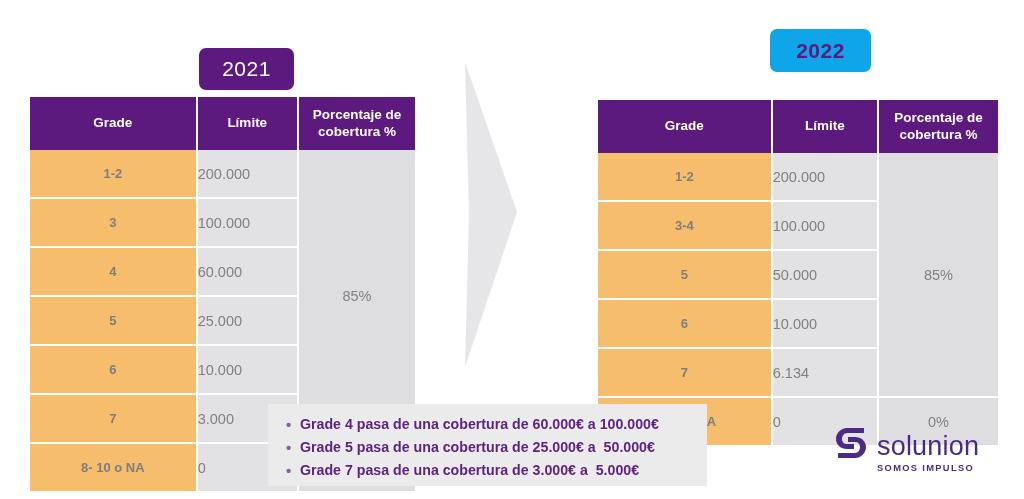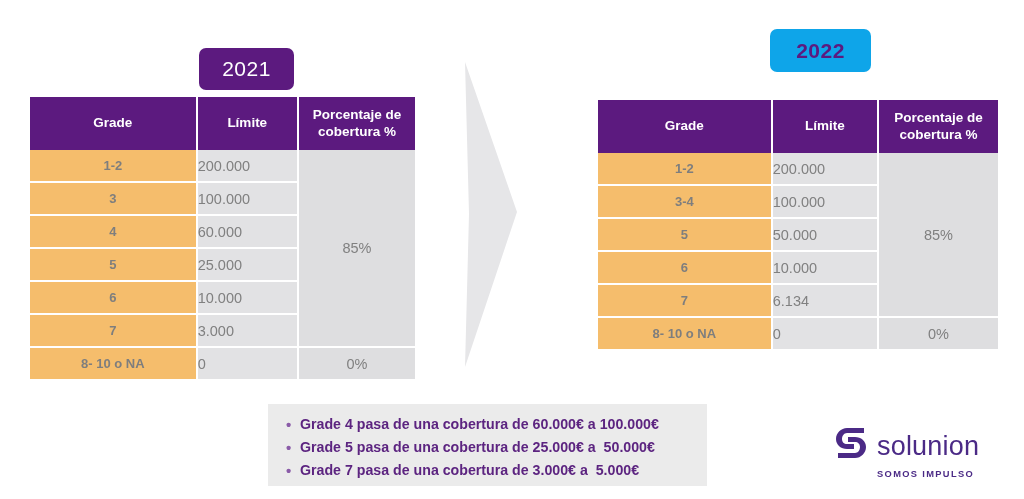--- a/index.html
+++ b/index.html
@@ -38,21 +38,21 @@
     text-align:center;vertical-align:middle;
     padding:0;height:53px;line-height:1.25;
     border-right:2px solid #ffffff;
   }
   .tbl .hdr-cell:last-child{border-right:none;}
 
   .tbl .grade-cell{
     background:#F5BD6C;color:#7E7E7E;
     font-weight:700;font-size:13px;
     text-align:center;vertical-align:middle;
-    height:31px;padding:0;
+    height:31px;padding:8px;
     border-bottom:2px solid #ffffff;
     border-right:2px solid #ffffff;
   }
   .tbl .limit-cell{
     background:#E2E2E4;color:#808080;
     font-weight:400;font-size:14.5px;
     text-align:left;vertical-align:middle;
     height:31px;padding:0;
     border-bottom:2px solid #ffffff;
     border-right:2px solid #ffffff;
@@ -95,21 +95,21 @@
     display:flex;align-items:flex-start;
   }
   #logo-mark{flex:0 0 auto;margin-top:2px;}
   #logo-text-wrap{margin-left:9px;display:flex;flex-direction:column;}
   #logo-wordmark{
     color:#4B2A86;font-size:27px;font-weight:400;
     letter-spacing:0.2px;line-height:28px;margin-top:8px;
   }
   #logo-tagline{
     color:#4B2A86;font-size:9.3px;font-weight:700;
-    letter-spacing:1.35px;line-height:12px;margin-top:8px;
+    letter-spacing:1.35px;line-height:12px;margin-top:2px;
   }
 </style>
 </head>
 <body>
 
 <div class="badge" id="badge-2021">
   <span>2021</span>
 </div>
 <div class="badge" id="badge-2022">
   <span>2022</span>

